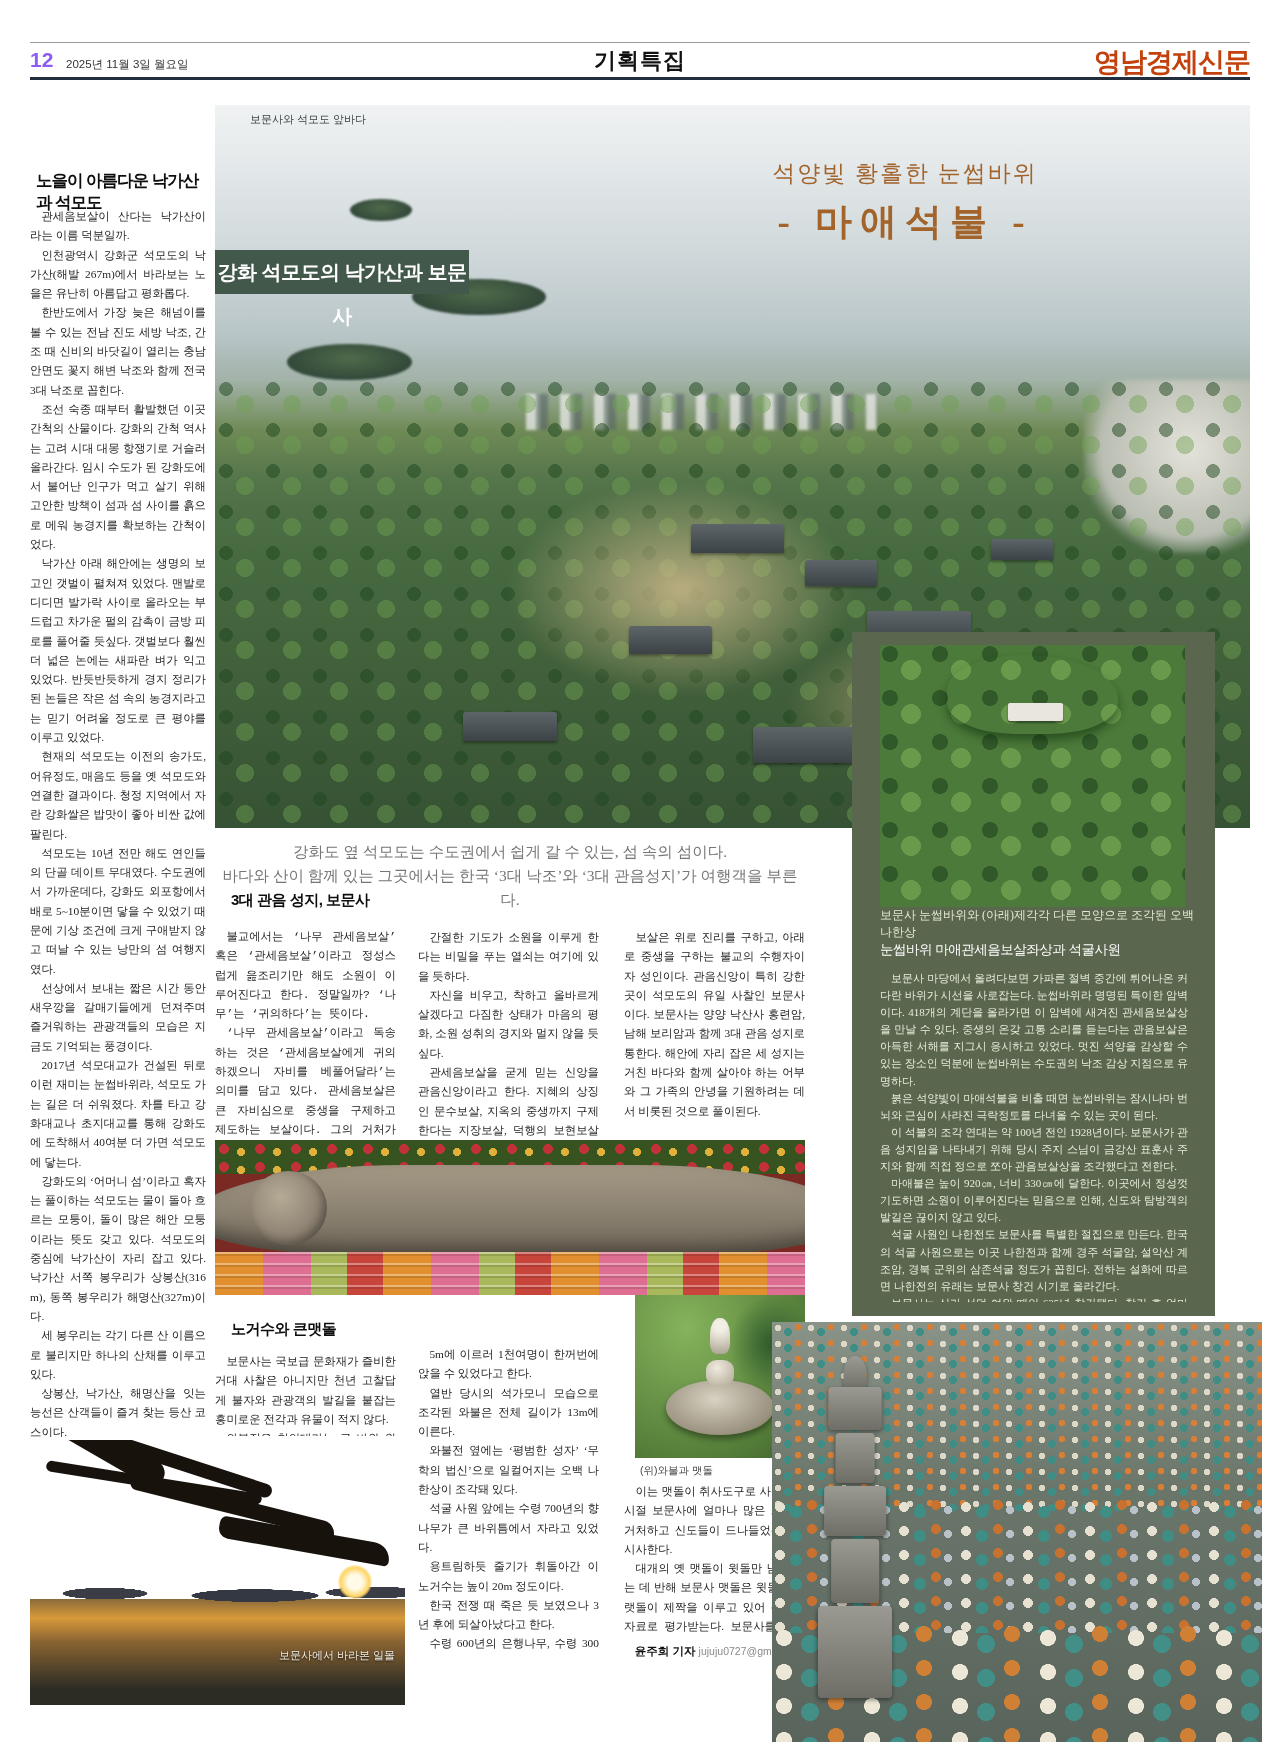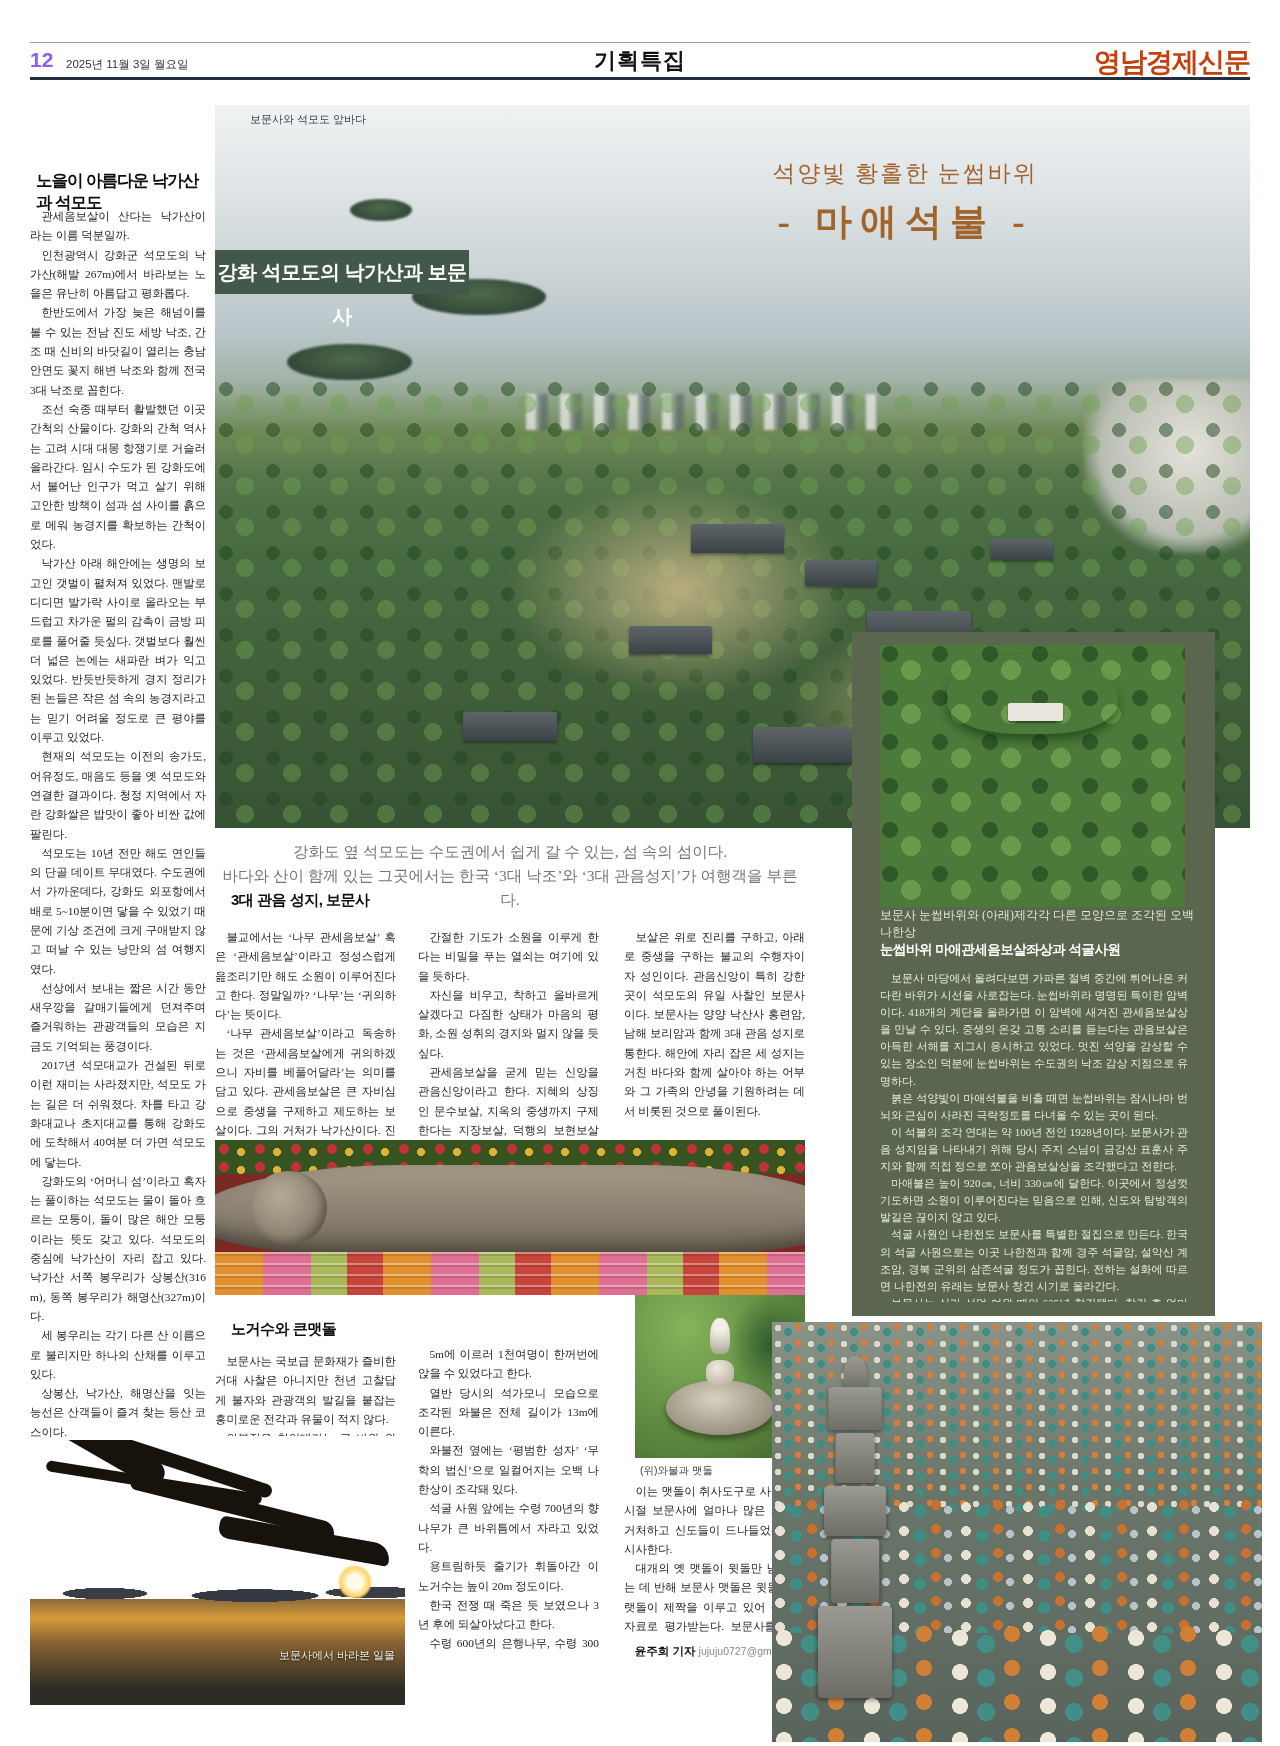--- a/index.html
+++ b/index.html
@@ -44,21 +44,21 @@
   
   .standfirst{left:215px;top:840px;width:590px;text-align:center;color:#767676;font-size:15.5px;line-height:24px;}
 
   
   .headline{font-family:"Liberation Sans",sans-serif;font-weight:bold;color:#0d0d0d;}
   .h-left{left:36px;top:170px;width:170px;font-size:16.5px;letter-spacing:-1px;}
   .col{font-size:11.4px;line-height:19.3px;text-align:justify;overflow:hidden;}
   .col p{margin:0;text-indent:1em;word-break:break-all;}
   .leftcol{left:30px;top:207px;width:176px;height:1230px;}
   .h-guanyin{left:231px;top:891px;width:250px;font-size:15px;letter-spacing:-0.5px;}
-  .gcol1{left:215px;top:928px;width:181px;height:208px;}
+  .gcol1{left:215px;top:928px;width:181px;height:208px;font-family:Liberation Mono, monospace;}
   .gcol2{left:418px;top:928px;width:181px;height:208px;}
   .gcol3{left:624px;top:928px;width:181px;height:208px;}
   .h-trees{left:231px;top:1320px;width:250px;font-size:15px;letter-spacing:-0.5px;}
   .tcol1{left:215px;top:1352px;width:181px;height:84px;}
   .tcol2{left:418px;top:1345px;width:181px;height:312px;}
   .tcol3{left:624px;top:1482px;width:181px;height:158px;}
   .byline{left:624px;top:1644px;width:181px;text-align:right;font-family:"Liberation Sans",sans-serif;font-size:11px;color:#111;}
   .byline .email{color:#8a8a8a;font-size:10.5px;font-weight:normal;}
   .byline b{font-size:11.5px;}
 
@@ -104,21 +104,21 @@
   .ss-caption{position:absolute;right:10px;bottom:42px;color:#f2ede2;font-family:"Liberation Sans",sans-serif;font-size:11px;text-shadow:0 1px 2px rgba(0,0,0,.8);}
 
   
   .sidebar{left:852px;top:632px;width:363px;height:684px;background:#5a664e;overflow:hidden;}
   .inset-photo{position:absolute;left:28px;top:13px;width:305px;height:262px;overflow:hidden;
      background:#4c7a3a;background-image:radial-gradient(circle 8px at 10px 9px,rgba(26,60,26,.55) 98%,transparent),radial-gradient(circle 10px at 31px 25px,rgba(130,180,90,.55) 98%,transparent);background-size:50px 44px;}
   .cliff{position:absolute;left:22%;top:4%;width:56%;height:30%;border-radius:45% 55% 40% 40%;
      background:radial-gradient(ellipse at 50% 30%,#d8d4c6,#a8a austin 0,#a8a294 60%,#70756a 90%);box-shadow:0 6px 10px rgba(0,30,0,.45);}
   .cliff-temple{position:absolute;left:42%;top:22%;width:18%;height:7%;background:#e8e6df;border-radius:2px;box-shadow:0 2px 2px rgba(0,0,0,.4);}
   .sb-caption{position:absolute;left:28px;top:275px;width:320px;font-family:Liberation Serif, serif;font-size:12px;color:#e3e7d4;}
-  .sb-head{position:absolute;left:28px;top:309px;width:320px;font-family:"Liberation Sans",sans-serif;font-size:13.5px;font-weight:bold;color:#ffffff;letter-spacing:-0.5px;}
+  .sb-head{position:absolute;left:28px;top:309px;width:320px;font-family:"Liberation Sans",sans-serif;font-size:13.5px;font-weight:normal;color:#ffffff;letter-spacing:-0.5px;}
   .sb-body{position:absolute;left:28px;top:338px;width:308px;height:332px;font-size:11px;line-height:17.1px;color:#e9ecdc;text-align:justify;overflow:hidden;}
   .sb-body p{margin:0;text-indent:1em;word-break:break-all;}
 
   
   .statues{left:772px;top:1322px;width:490px;height:420px;overflow:hidden;background:linear-gradient(180deg,#8a9388,#6b766b 40%,#59645c 100%);}
   .st-dots-far{position:absolute;left:0;top:0;width:100%;height:45%;
      background-image:radial-gradient(circle 3px at 6px 6px,#ddd8c8 98%,transparent),radial-gradient(circle 4px at 16px 10px,#3f8e85 98%,transparent),radial-gradient(circle 3px at 26px 5px,#d87f35 98%,transparent);
      background-size:33px 16px;}
   .st-dots-mid{position:absolute;left:0;top:42%;width:100%;height:32%;
      background-image:radial-gradient(circle 5px at 8px 9px,#e6e1d0 98%,transparent),radial-gradient(circle 6px at 24px 14px,#3f8e85 98%,transparent),radial-gradient(circle 5px at 40px 7px,#c9722f 98%,transparent),radial-gradient(circle 4px at 52px 12px,#b8c2c8 98%,transparent);
@@ -180,21 +180,21 @@
   <div class="abs headline h-left">노을이 아름다운 낙가산과 석모도</div>
   <div class="abs col leftcol">
       <p>관세음보살이 산다는 낙가산이라는 이름 덕분일까.</p>
       <p>인천광역시 강화군 석모도의 낙가산(해발 267m)에서 바라보는 노을은 유난히 아름답고 평화롭다.</p>
       <p>한반도에서 가장 늦은 해넘이를 볼 수 있는 전남 진도 세방 낙조, 간조 때 신비의 바닷길이 열리는 충남 안면도 꽃지 해변 낙조와 함께 전국 3대 낙조로 꼽힌다.</p>
       <p>조선 숙종 때부터 활발했던 이곳 간척의 산물이다. 강화의 간척 역사는 고려 시대 대몽 항쟁기로 거슬러 올라간다. 임시 수도가 된 강화도에서 불어난 인구가 먹고 살기 위해 고안한 방책이 섬과 섬 사이를 흙으로 메워 농경지를 확보하는 간척이었다.</p>
       <p>낙가산 아래 해안에는 생명의 보고인 갯벌이 펼쳐져 있었다. 맨발로 디디면 발가락 사이로 올라오는 부드럽고 차가운 펄의 감촉이 금방 피로를 풀어줄 듯싶다. 갯벌보다 훨씬 더 넓은 논에는 새파란 벼가 익고 있었다. 반듯반듯하게 경지 정리가 된 논들은 작은 섬 속의 농경지라고는 믿기 어려울 정도로 큰 평야를 이루고 있었다.</p>
       <p>현재의 석모도는 이전의 송가도, 어유정도, 매음도 등을 옛 석모도와 연결한 결과이다. 청정 지역에서 자란 강화쌀은 밥맛이 좋아 비싼 값에 팔린다.</p>
       <p>석모도는 10년 전만 해도 연인들의 단골 데이트 무대였다. 수도권에서 가까운데다, 강화도 외포항에서 배로 5~10분이면 닿을 수 있었기 때문에 기상 조건에 크게 구애받지 않고 떠날 수 있는 낭만의 섬 여행지였다.</p>
       <p>선상에서 보내는 짧은 시간 동안 새우깡을 갈매기들에게 던져주며 즐거워하는 관광객들의 모습은 지금도 기억되는 풍경이다.</p>
-      <p>2017년 석모대교가 건설된 뒤로 이런 재미는 사라졌지만, 석모도 가는 길은 더 쉬워졌다. 차를 타고 강화대교나 초지대교를 통해 강화도에 도착해서 40여분 더 가면 석모도에 닿는다.</p>
+      <p>2017년 석모대교가 건설된 뒤로 이런 재미는 눈썹바위라, 석모도 가는 길은 더 쉬워졌다. 차를 타고 강화대교나 초지대교를 통해 강화도에 도착해서 40여분 더 가면 석모도에 닿는다.</p>
       <p>강화도의 ‘어머니 섬’이라고 혹자는 풀이하는 석모도는 물이 돌아 흐르는 모퉁이, 돌이 많은 해안 모퉁이라는 뜻도 갖고 있다. 석모도의 중심에 낙가산이 자리 잡고 있다. 낙가산 서쪽 봉우리가 상봉산(316m), 동쪽 봉우리가 해명산(327m)이다.</p>
       <p>세 봉우리는 각기 다른 산 이름으로 불리지만 하나의 산채를 이루고 있다.</p>
       <p>상봉산, 낙가산, 해명산을 잇는 능선은 산객들이 즐겨 찾는 등산 코스이다.</p>
     </div>
 
   <div class="abs headline h-guanyin">3대 관음 성지, 보문사</div>
   <div class="abs col gcol1">
       <p>불교에서는 ‘나무 관세음보살’ 혹은 ‘관세음보살’이라고 정성스럽게 읊조리기만 해도 소원이 이루어진다고 한다. 정말일까? ‘나무’는 ‘귀의하다’는 뜻이다.</p>
       <p>‘나무 관세음보살’이라고 독송하는 것은 ‘관세음보살에게 귀의하겠으니 자비를 베풀어달라’는 의미를 담고 있다. 관세음보살은 큰 자비심으로 중생을 구제하고 제도하는 보살이다. 그의 거처가 낙가산이다. 진정한 귀의는 자기의 정화를 전제로 할 때 가능하지 않을까.</p>
     </div>

